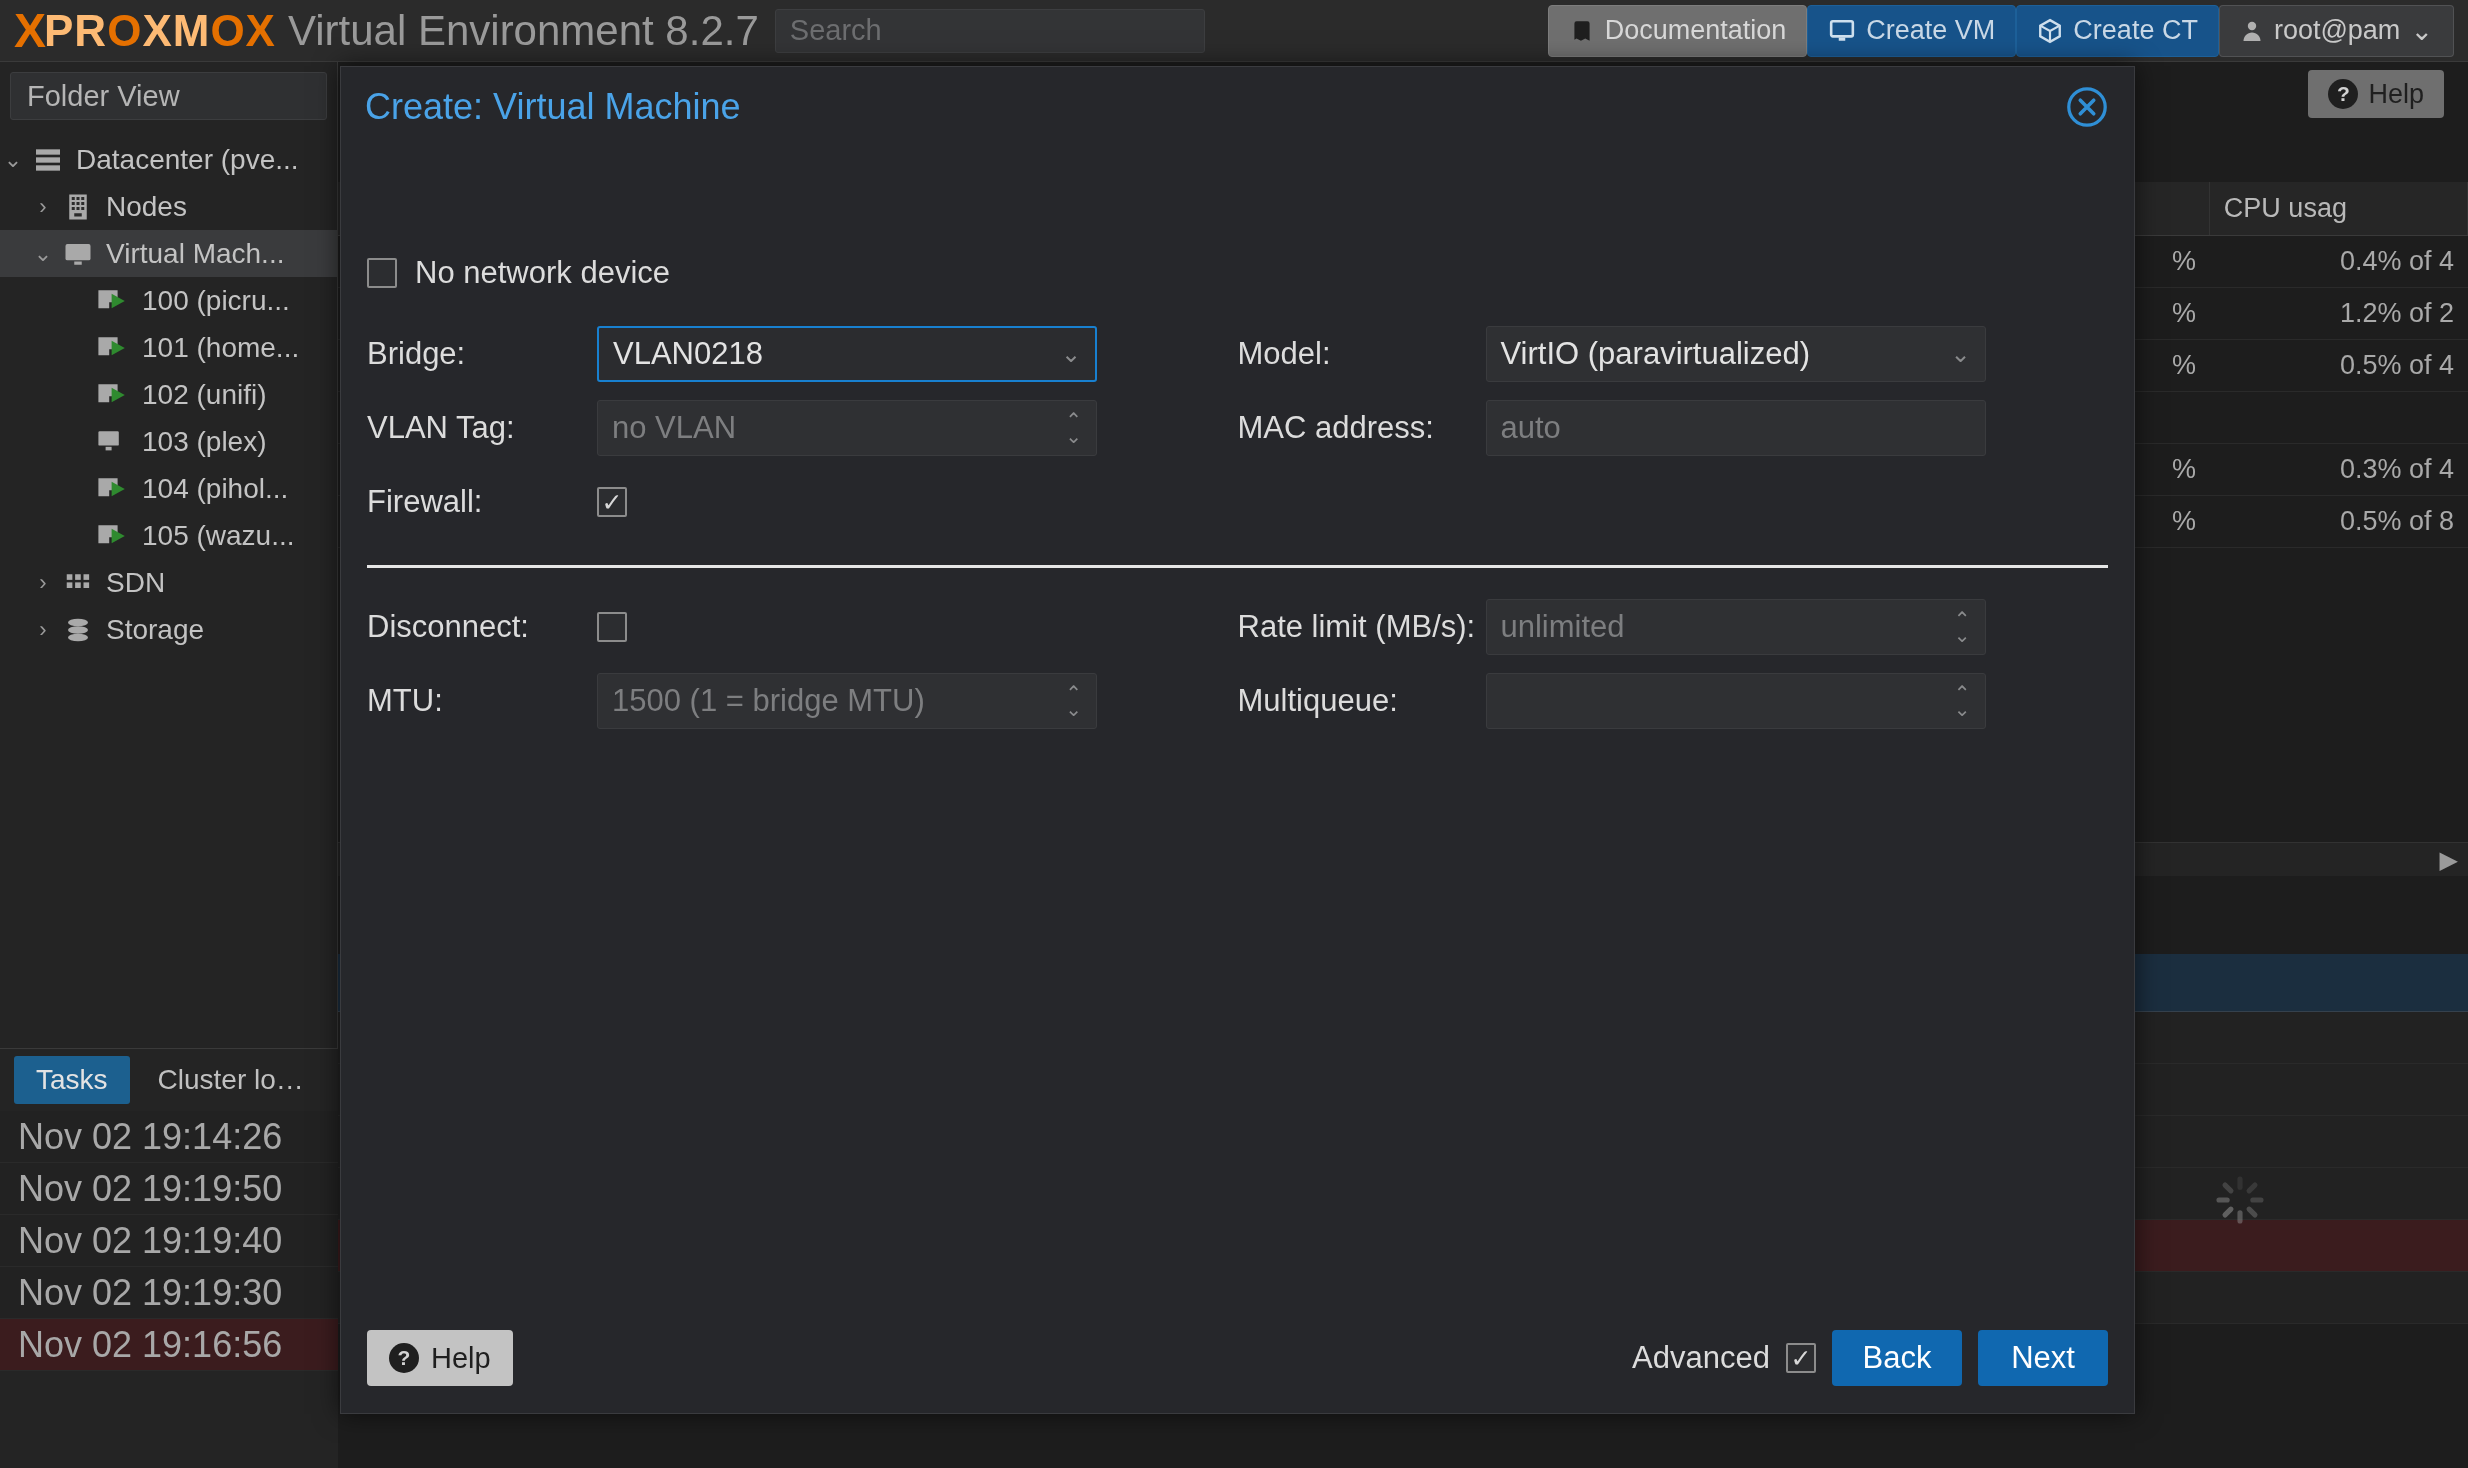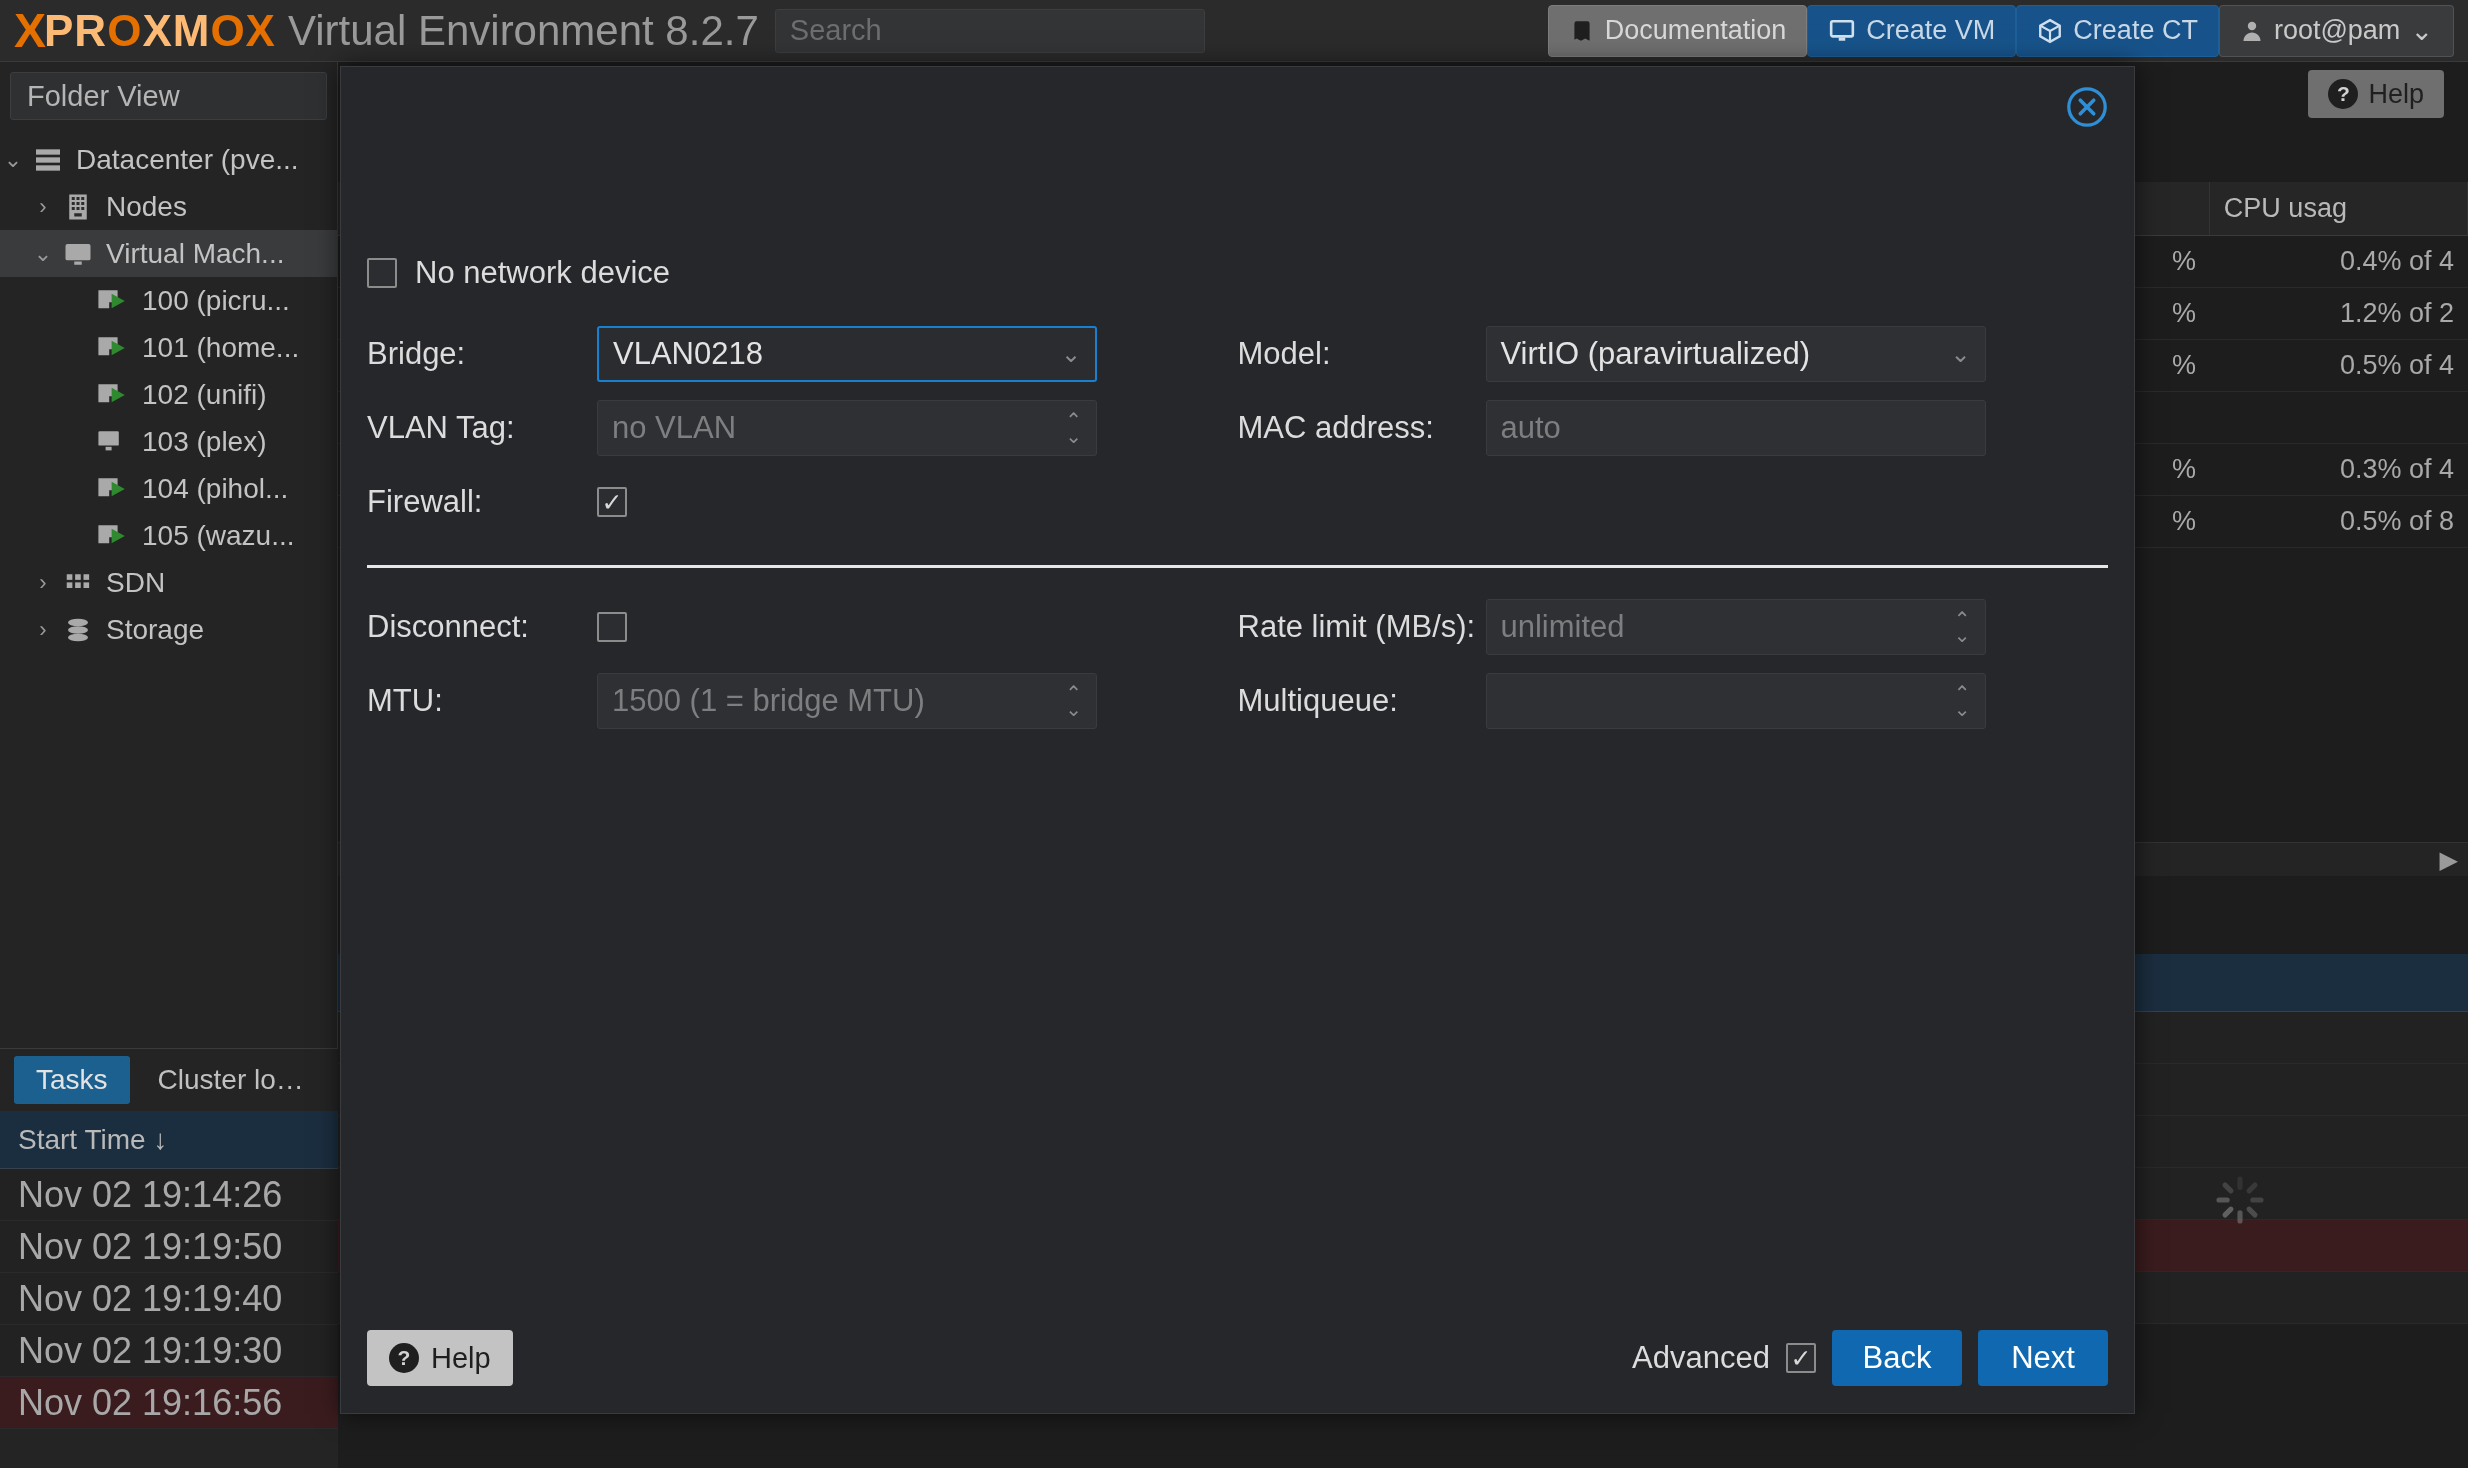--- a/index.html
+++ b/index.html
@@ -346,26 +346,20 @@
           </span>
         <span class="tlabel">Storage</span>
       </div>
     </div>
 
     <div class="tasksbar">
       <div class="lg-tabs" style="padding-left:14px">
         <div class="lg-tab active">Tasks</div>
         <div class="lg-tab">Cluster lo…</div>
       </div>
-      <div class="lg-head">
-        <div class="lg-hcell" style="width:338px">
-          <span>Start Time</span>
-          <span>↓</span>
-        </div>
-      </div>
       <div class="lg-row">
           <div class="lg-cell">Nov 02 19:14:26</div>
         </div>
       <div class="lg-row">
           <div class="lg-cell">Nov 02 19:19:50</div>
         </div>
       <div class="lg-row">
           <div class="lg-cell">Nov 02 19:19:40</div>
         </div>
       <div class="lg-row">
@@ -456,20 +450,21 @@
         <line x1="12" y1="21" x2="12" y2="17.5" opacity="0.8"></line>
         <line x1="5.6" y1="18.4" x2="8.1" y2="15.9" opacity="0.95"></line>
         <line x1="3" y1="12" x2="6.5" y2="12" opacity="0.8"></line>
         <line x1="5.6" y1="5.6" x2="8.1" y2="8.1" opacity="0.5"></line>
       </g>
     </svg>
   </div>
 
   <div class="modal">
     <div class="m-title">
+      <h1>Create: Virtual Machine</h1>
       <div class="m-close">
         <svg width="46" height="46" viewBox="0 0 24 24">
             <circle cx="12" cy="12" r="9.5" fill="none" stroke="#2f8fd6" stroke-width="1.7"></circle>
             <path d="M8.5 8.5l7 7M15.5 8.5l-7 7" stroke="#2f8fd6" stroke-width="1.9" stroke-linecap="round"></path>
           </svg>
       </div>
     </div>
 
 
     <div class="m-body">

